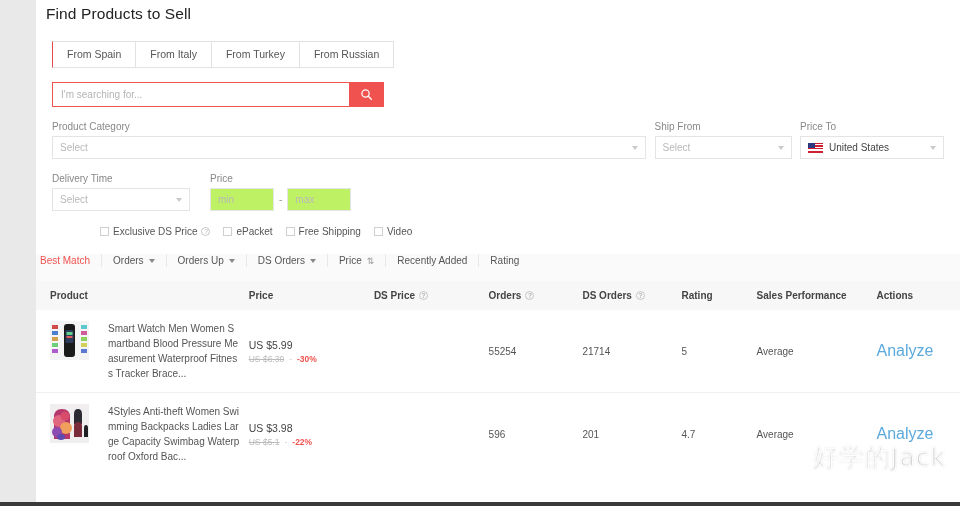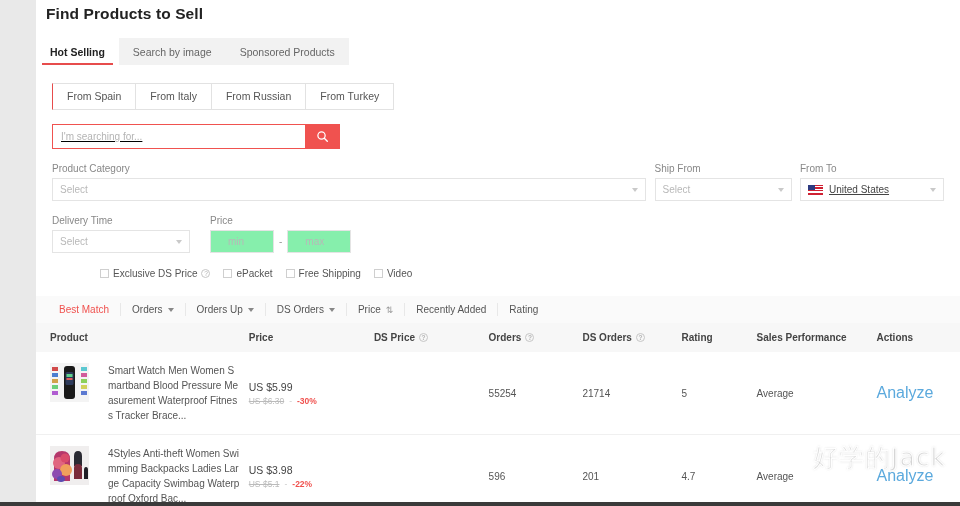--- a/index.html
+++ b/index.html
@@ -17,21 +17,21 @@
     background: #3a3a3a;
   }
 
   
   .page {
     position: absolute; left: 36px; top: 0; width: 924px; height: 502px;
     background: #ffffff;
   }
 
   .page-title {
-    font-size: 15.5px; font-weight: bold; color: #222;
+    font-size: 15.5px; font-weight: normal; color: #222;
     padding: 5px 0 0 10px; letter-spacing: .1px;
   }
 
   
   .tabbar {
     position: relative; margin-top: 15px; height: 27px;
     background: #f2f2f2;
   }
   .tabbar-inner { display: flex; align-items: stretch; height: 27px; }
   .tab {
@@ -56,21 +56,21 @@
     font-size: 10.5px; padding: 6px 14px 7px; border: 1px solid #e2e2e2;
     border-left: none; color: #555; background: #fff; cursor: pointer;
     white-space: nowrap;
   }
   .seg:first-child { border-left: 1px solid #e74c4c; }
   .seg.active {
     background: #f0524f; border-color: #f0524f; color: #fff; font-weight: bold;
   }
 
   
-  .search-row { margin-top: 14px; display: flex; width: 288px; text-decoration: underline; }
+  .search-row { margin-top: 14px; display: flex; width: 332px; }
   .search-box {
     flex: 1; height: 25px; border: 1px solid #f0524f; border-right: none;
     display: flex; align-items: center; padding: 0 8px;
   }
   .search-box input {
     border: none; outline: none; width: 100%; font-size: 10px; color: #555;
     font-family: "Liberation Sans", sans-serif; background: transparent;
   }
   .search-box input::placeholder { color: #b4b4b4; }
   .search-btn {
@@ -80,21 +80,21 @@
 
   
   .filter-row { display: flex; margin-top: 14px; align-items: flex-end; }
   .fld-label { font-size: 10px; color: #888; margin-bottom: 4px; }
   .select {
     height: 23px; border: 1px solid #e4e4e4; background: #fff;
     display: flex; align-items: center; justify-content: space-between;
     padding: 0 7px; font-size: 10px; color: #b8b8b8; cursor: pointer; gap: 40px;
   }
   .select .val { display: flex; align-items: center; gap: 6px; }
-  .select .val.filled { color: #444; text-decoration: underline; }
+  .select .val.filled { color: #444; }
   .caret {
     width: 0; height: 0; border-left: 3.5px solid transparent;
     border-right: 3.5px solid transparent; border-top: 4px solid #c9c9c9;
   }
   .w-cat { width: 594px; }
   .w-shipfrom { width: 137px; }
   .w-shipto { width: 144px; }
   .gap-a { width: 14px; }
 
   .flag {
@@ -103,22 +103,22 @@
   }
   .flag i { position: absolute; left: 0; width: 100%; height: 1.4px; background: #fff; }
   .flag .canton {
     position: absolute; left: 0; top: 0; width: 7px; height: 5.5px; background: #2d3a80;
   }
 
   .row2 { display: flex; margin-top: 14px; align-items: flex-end; }
   .w-delivery { width: 138px; }
   .price-group { display: flex; align-items: center; gap: 5px; }
   .mini-input {
-    width: 64px; height: 23px; border: 1px solid #e4e4e4; background: #86efac;
-    padding: 0 17px; font-size: 10px; color: #444;
+    width: 64px; height: 23px; border: 1px solid #e4e4e4; background: #bef264;
+    padding: 0 7px; font-size: 10px; color: #444;
     font-family: "Liberation Sans", sans-serif; outline: none;
   }
   .mini-input::placeholder { color: #b8b8b8; }
   .dash { color: #999; font-size: 10px; }
   .gap-b { width: 20px; }
 
   
   .chk-row { display: flex; align-items: center; gap: 13px; margin-top: 15px; padding-left: 48px; }
   .chk { display: flex; align-items: center; gap: 4px; cursor: pointer; }
   .chk .box {
@@ -127,21 +127,21 @@
   .chk span.lbl { font-size: 10px; color: #555; }
   .info-ico {
     width: 9px; height: 9px; border-radius: 50%; border: 1px solid #c6c6c6;
     color: #b3b3b3; font-size: 6.5px; line-height: 8px; text-align: center;
     display: inline-block; flex: none;
   }
 
   
   .sortbar {
     margin: 17px 0 0; background: #fafafa; height: 27px;
-    display: flex; align-items: center; padding: 0 23px;
+    display: flex; padding: 0 4px;
   }
   .sort-item {
     display: flex; align-items: center; gap: 5px; font-size: 10px; color: #555;
     padding: 0 11px; cursor: pointer; white-space: nowrap;
     border-right: 1px solid #e8e8e8; height: 13px;
   }
   .sort-item:first-child { padding-left: 0; }
   .sort-item:last-child { border-right: none; }
   .sort-item.active { color: #f0524f; }
   .sort-caret {
@@ -204,49 +204,35 @@
   .wm-logo { width: 34px; height: 28px; position: relative; }
 </style>
 </head>
 <body>
 
 <div id="screen">
   <div class="page">
 
     <div class="page-title">Find Products to Sell</div>
 
-    <div class="tabbar">
-      <div class="tabbar-inner">
-        <div class="tab active">
-          <span>Hot Selling</span>
-        </div>
-        <div class="tab">
-          <span>Search by image</span>
-        </div>
-        <div class="tab">
-          <span>Sponsored Products</span>
-        </div>
-        <div class="tabbar-fill"></div>
-      </div>
-    </div>
 
     <div class="panel">
 
       <div class="seg-row">
         <div class="seg">
           <span>From Spain</span>
         </div>
         <div class="seg">
           <span>From Italy</span>
         </div>
         <div class="seg">
+          <span>From Turkey</span>
+        </div>
+        <div class="seg">
           <span>From Russian</span>
-        </div>
-        <div class="seg">
-          <span>From Turkey</span>
         </div>
       </div>
 
       <div class="search-row">
         <div class="search-box">
           <input type="text" placeholder="I'm searching for..." style="">
         </div>
         <div class="search-btn">
           <svg width="13" height="13" viewBox="0 0 20 20">
             <circle cx="8.5" cy="8.5" r="5.6" fill="none" stroke="#fff" stroke-width="1.9"></circle>
@@ -266,21 +252,21 @@
         <div class="gap-a"></div>
         <div>
           <div class="fld-label">Ship From</div>
           <div class="select w-shipfrom">
             <span class="val">Select</span>
             <span class="caret"></span>
           </div>
         </div>
         <div class="gap-a"></div>
         <div>
-          <div class="fld-label">From To</div>
+          <div class="fld-label">Price To</div>
           <div class="select w-shipto">
             <span class="val filled">
               <span class="flag">
                 <i style="top:1.2px"></i>
                   <i style="top:4.0px"></i>
                   <i style="top:6.8px"></i>
                 <span class="canton"></span>
               </span>
               <span>United States</span>
             </span>

